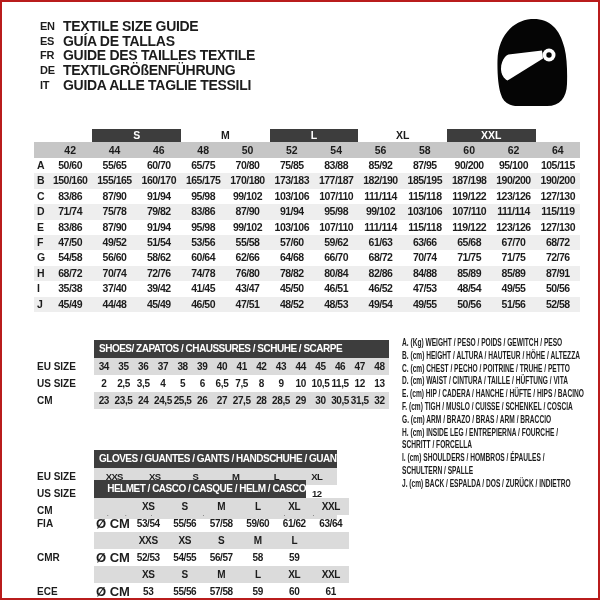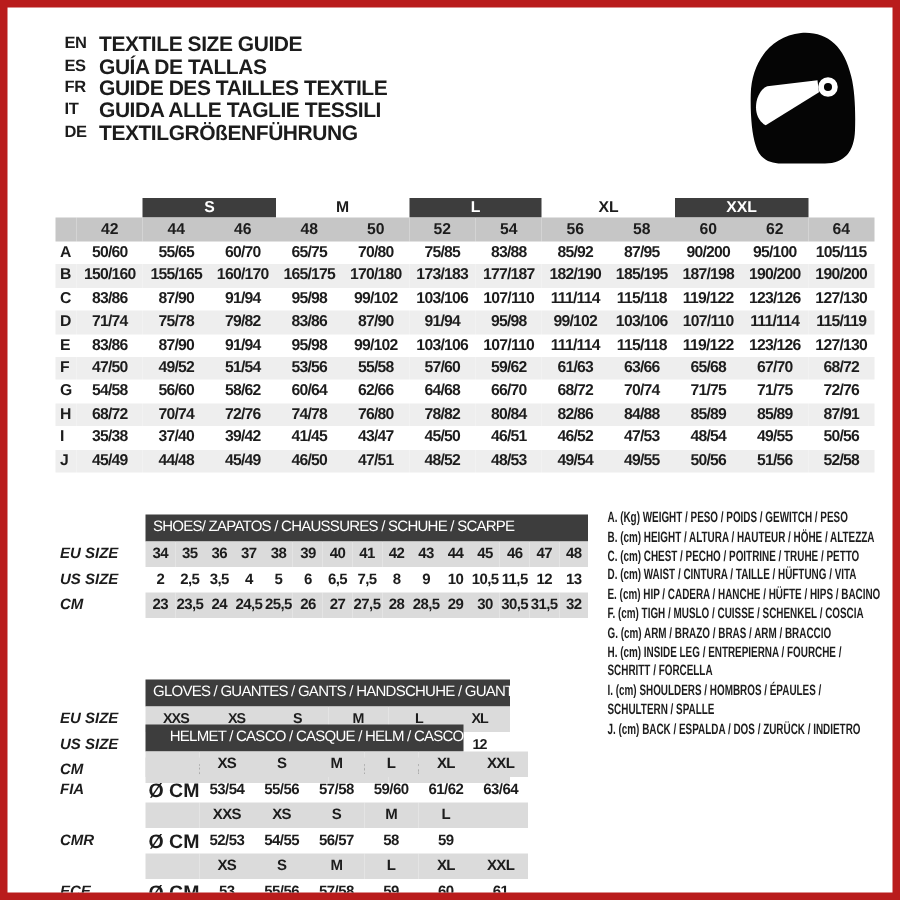--- a/index.html
+++ b/index.html
@@ -1,19 +1,19 @@
 <!DOCTYPE html>
 <html><head>
 <meta charset="utf-8">
 <style>
   * { margin:0; padding:0; box-sizing:border-box; }
   html,body { width:600px; height:600px; background:#fff;
     font-family:"Liberation Sans", sans-serif; color:#1c1c1c; }
   .page { position:absolute; left:0; top:0; width:600px; height:600px;
-    background:#fff; border:5px solid #b91c1c; overflow:hidden; }
+    background:#fff; border:2px solid #b91c1c; overflow:hidden; }
 
   
   .langs { position:absolute; left:38px; top:17px; }
   .lang-row { display:flex; height:14.6px; align-items:center; }
   .lang-code { width:23px; font-size:11px; font-weight:700; letter-spacing:-0.3px; }
   .lang-text { font-size:14px; font-weight:700; letter-spacing:-0.3px; white-space:nowrap; }
   .helmet-ico { position:absolute; left:492px; top:15px; width:76px; height:90px; }
 
   
   .size-grid { position:absolute; left:32px; top:127px; width:546px;
@@ -30,25 +30,25 @@
     text-align:center; letter-spacing:-0.5px; white-space:nowrap; }
   .stripe { background:#eeeeee; }
 
   
   .lower-grid { position:absolute; display:grid; }
   .shoes-grid  { left:33px; top:338px; grid-template-columns:59px repeat(15,19.7px); }
   .gloves-grid { left:33px; top:418px; grid-template-columns:59px repeat(6,40.5px);margin-top:30px; }
   .helmet-grid { left:33px; top:478px; grid-template-columns:59px 36px repeat(6,36.5px); }
   .corner { height:18px; }
   .tbl-title { height:18px; line-height:18px; background:#3d3d3d; color:#fff;
-    font-size:10px; font-weight:400; padding-left:5px; letter-spacing:-0.5px;
+    font-size:10px; font-weight:700; padding-left:5px; letter-spacing:-0.5px;
     white-space:nowrap; }
   .helm-title { width:212px;text-align:right; }
   .side-label { height:17px; line-height:17px; font-size:10px; font-weight:700;
-    padding-left:2px; white-space:nowrap;font-style:italic; }
+    padding-left:2px; white-space:nowrap; }
   .unit-cell { height:17px; line-height:17px; font-size:13px; font-weight:700;
     padding-left:2px; white-space:nowrap; }
   .cellv { height:17px; line-height:17px; text-align:center; font-size:10px;
     font-weight:700; letter-spacing:-0.4px; white-space:nowrap; }
   .gloves-grid .cellv { font-size:9.5px; letter-spacing:-0.6px; }
   .shaded { background:#dbdbdb; }
 
   
   .legend { position:absolute; left:400px; top:335px; width:290px;
     transform:scaleX(0.66); transform-origin:0 0; }
@@ -67,26 +67,26 @@
       </div>
       <div class="lang-row">
         <div class="lang-code">ES</div>
         <div class="lang-text">GUÍA DE TALLAS</div>
       </div>
       <div class="lang-row">
         <div class="lang-code">FR</div>
         <div class="lang-text">GUIDE DES TAILLES TEXTILE</div>
       </div>
       <div class="lang-row">
+        <div class="lang-code">DE</div>
+        <div class="lang-text">TEXTILGRÖßENFÜHRUNG</div>
+      </div>
+      <div class="lang-row">
         <div class="lang-code">IT</div>
         <div class="lang-text">GUIDA ALLE TAGLIE TESSILI</div>
-      </div>
-      <div class="lang-row">
-        <div class="lang-code">DE</div>
-        <div class="lang-text">TEXTILGRÖßENFÜHRUNG</div>
       </div>
     </div>
 
   <svg class="helmet-ico" viewBox="0 0 76 90" xmlns="http://www.w3.org/2000/svg">
     <path fill="#050505" d="M37,2 C17,4 4,21 3.5,43 C3.2,56 4.2,69 6.8,77
       C9,85 15,89 24,89 L53,89 C66,89 72.5,81 73,67 C73.4,55 73,41 70.5,31
       C65.5,10 54,0.8 37,2 Z"></path>
     <path fill="#ffffff" d="M11,40 C8.5,43 7,47 7,51.5 C7,57 9.5,61.5 13.5,63.5
       L49,41.5 L48,33.5 L14.5,37.5 C13,38 12,39 11,40 Z"></path>
     <circle cx="55" cy="38" r="6.5" fill="#ffffff"></circle>

